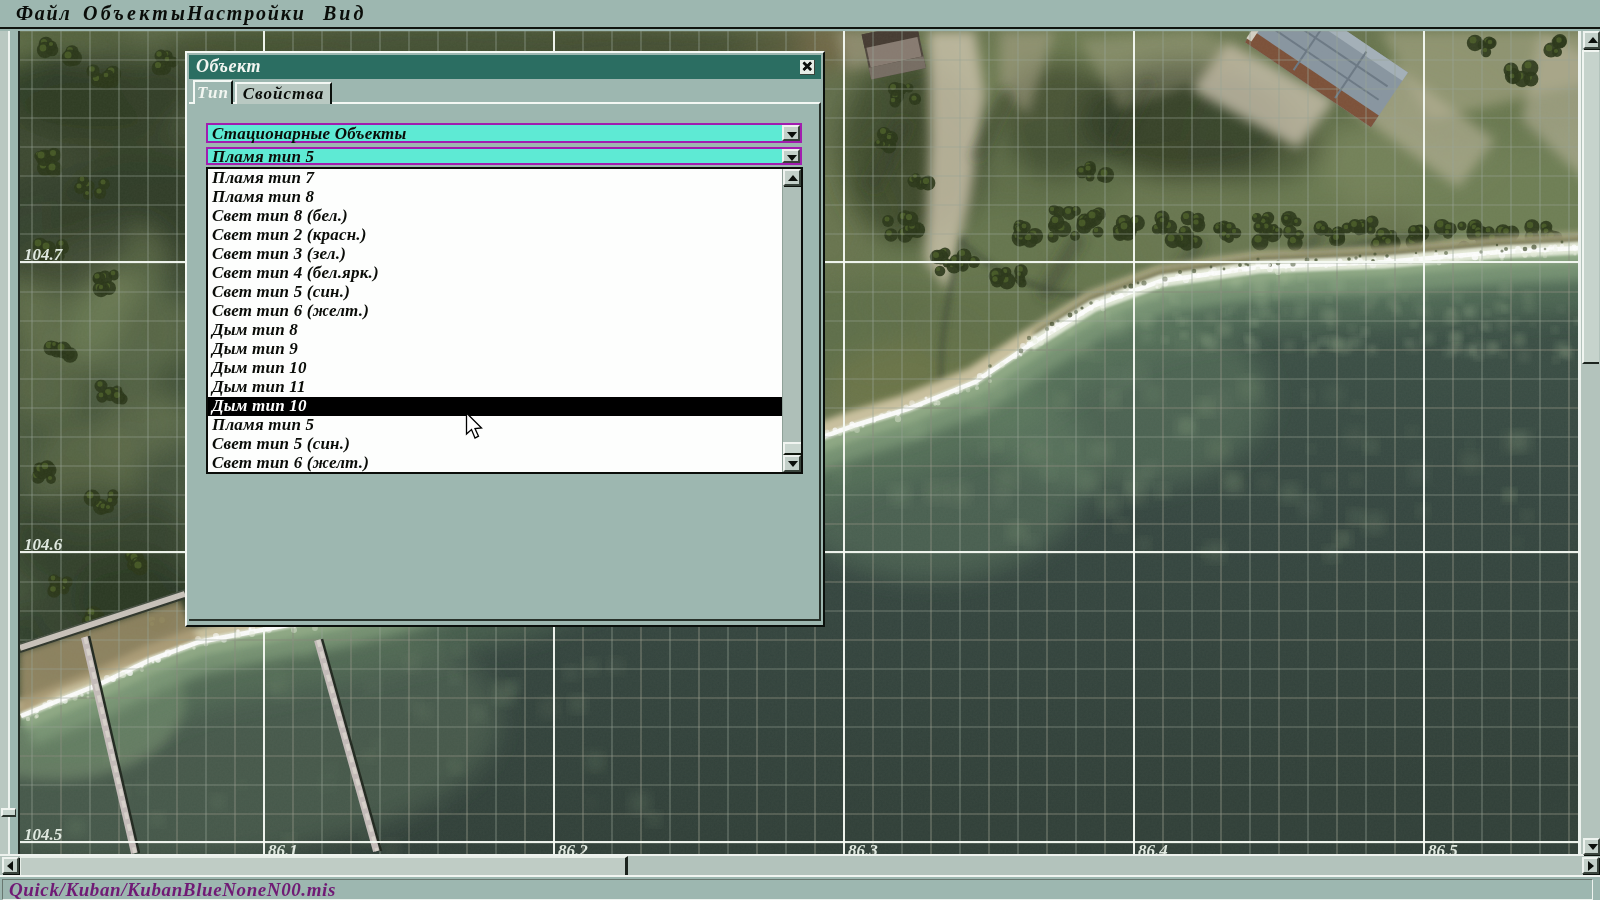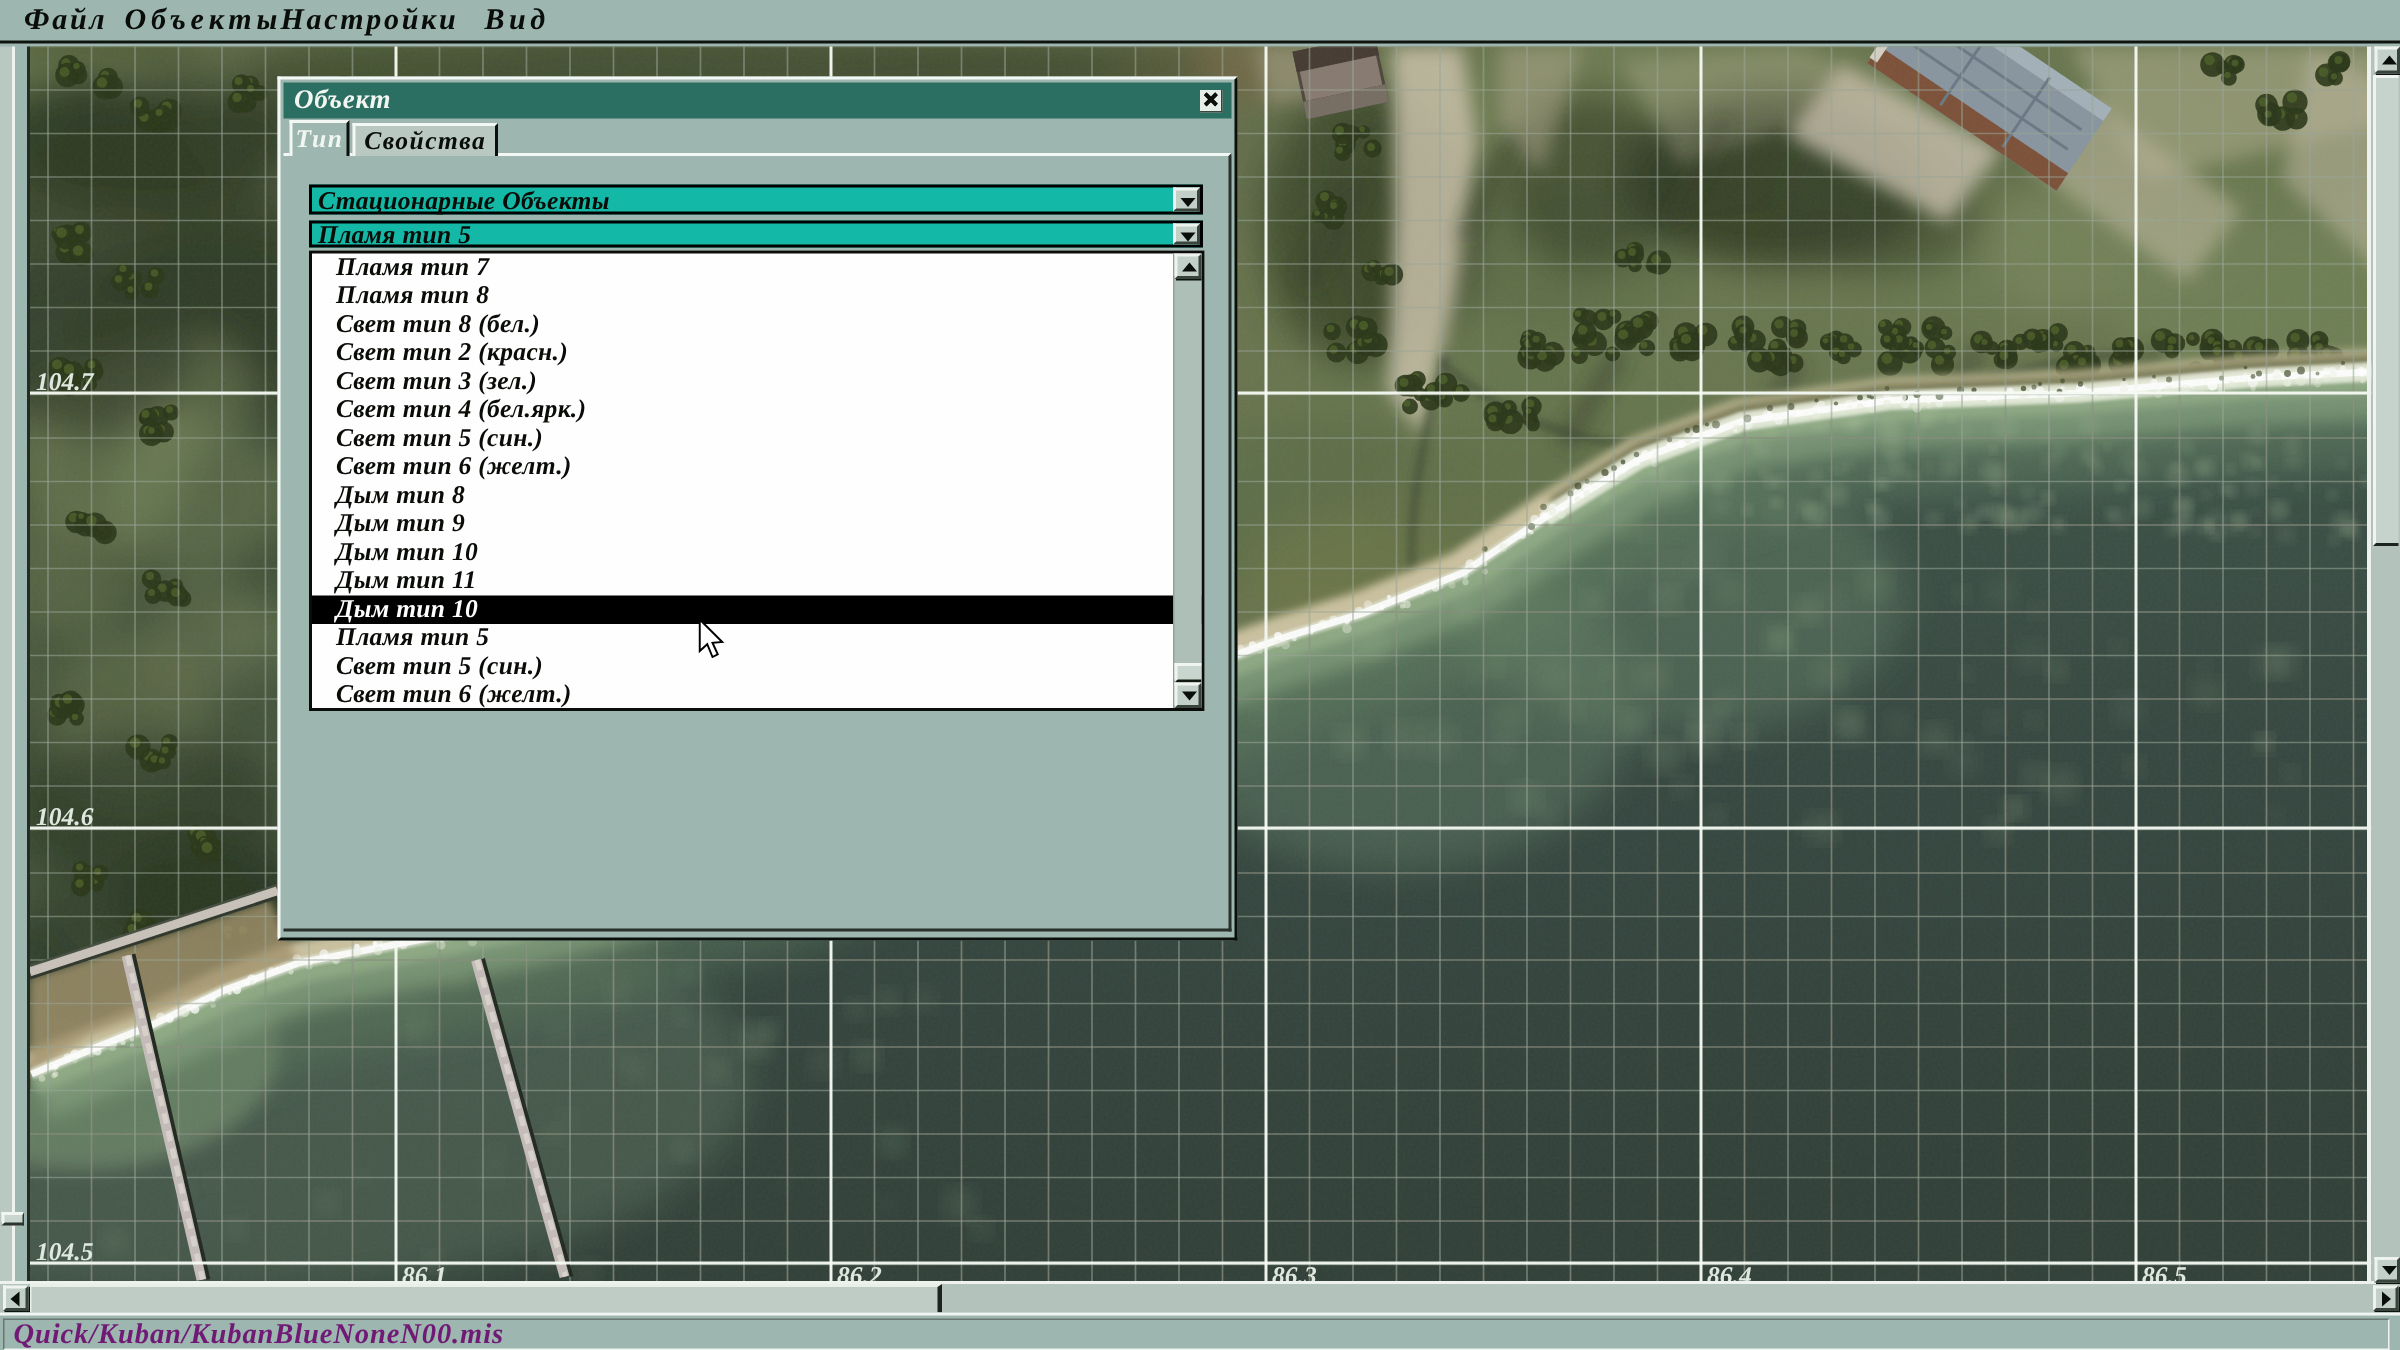--- a/index.html
+++ b/index.html
@@ -38,29 +38,29 @@
  font-weight:bold;font-size:14px;line-height:15px;text-align:center;}
 #tabrow{position:absolute;left:2px;top:24px;width:632px;height:27px;}
 #tab1{position:absolute;left:4px;top:3px;width:40px;height:24px;background:#9db7b0;
  border-top:2px solid #f4f8f4;border-left:2px solid #f4f8f4;border-right:2px solid #0b100c;
  color:#f2f6f1;font-size:17px;font-weight:bold;letter-spacing:1px;text-align:center;line-height:21px;z-index:3;}
 #tab2{position:absolute;left:46px;top:5px;width:97px;height:22px;background:#b9c9c2;
  border-top:2px solid #f4f8f4;border-left:2px solid #f4f8f4;border-right:2px solid #0b100c;
  color:#0a0d09;font-size:17px;font-weight:bold;letter-spacing:1px;text-align:center;line-height:19px;z-index:2;}
 #page{position:absolute;left:2px;top:49px;width:632px;height:519px;border-top:2px solid #f4f8f4;
  border-right:2px solid #28312a;border-bottom:2px solid #28312a;background:#9db7b0;}
-.combo{position:absolute;left:17px;width:596px;background:#14b8a6;border:2px solid #000000;
+.combo{position:absolute;left:17px;width:596px;background:#5eead4;border:2px solid #a21caf;
  font-size:17px;font-weight:bold;color:#0a0c08;padding-left:4px;letter-spacing:0.2px;}
 #combo1{top:19px;height:20px;line-height:17px;}
 #combo2{top:43px;height:18px;line-height:15px;}
 .dbtn{position:absolute;right:0px;top:0px;width:18px;background:#c3d0c9;
  border-top:2px solid #eef3ef;border-left:2px solid #eef3ef;border-right:2px solid #39443c;border-bottom:2px solid #39443c;}
 #list{position:absolute;left:17px;top:63px;width:597px;height:307px;background:#fdfefd;
  border:2px solid #0b0d0a;overflow:hidden;}
-.row{height:19px;font-size:17px;font-weight:bold;line-height:18px;color:#0a0c08;padding-left:16px;letter-spacing:0.2px;white-space:nowrap;}
+.row{height:19px;font-size:17px;font-weight:bold;line-height:18px;color:#0a0c08;padding-left:4px;letter-spacing:0.2px;white-space:nowrap;}
 .row.sel{background:#000;color:#fff;}
 #lsb{position:absolute;right:0;top:0;width:19px;height:303px;background:#aebfb8;border-left:1px solid #8fa198;}
 #lsbthumb{position:absolute;left:0px;top:273px;width:18px;height:13px;background:#c9d6cf;
  border-top:2px solid #f1f5f1;border-left:2px solid #f1f5f1;border-bottom:2px solid #11180f;}
 </style></head>
 <body>
 <div id="mapwrap">
     <div id="mapsvg"><svg width="1600" height="900" xmlns="http://www.w3.org/2000/svg">
 <defs>
 <linearGradient id="wg" x1="0.1" y1="0" x2="0.3" y2="1">

